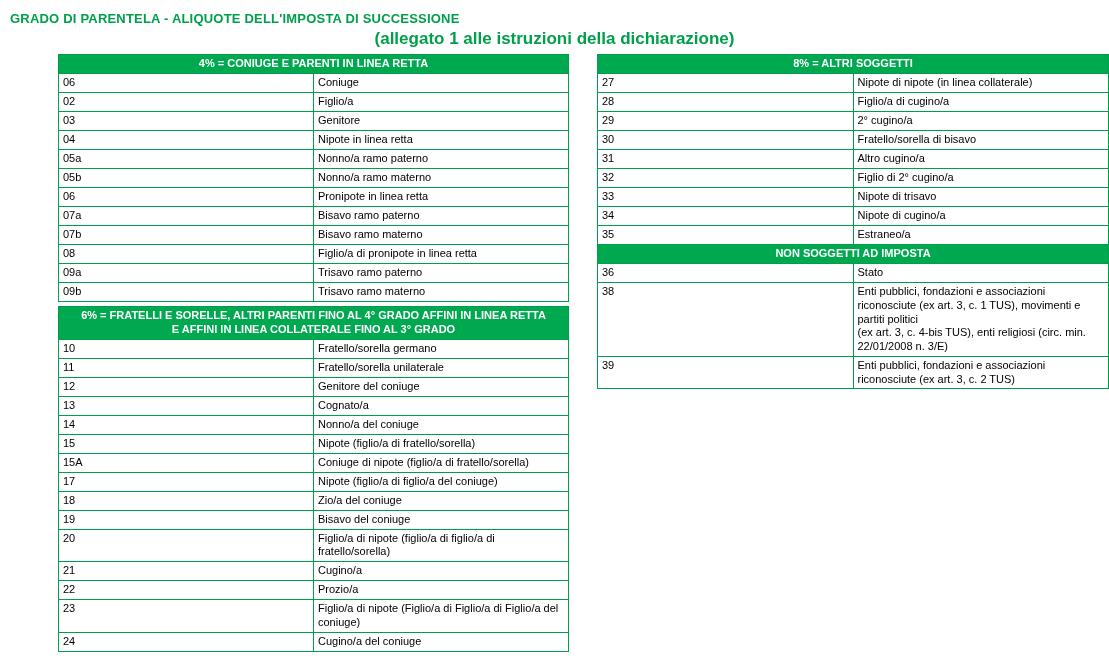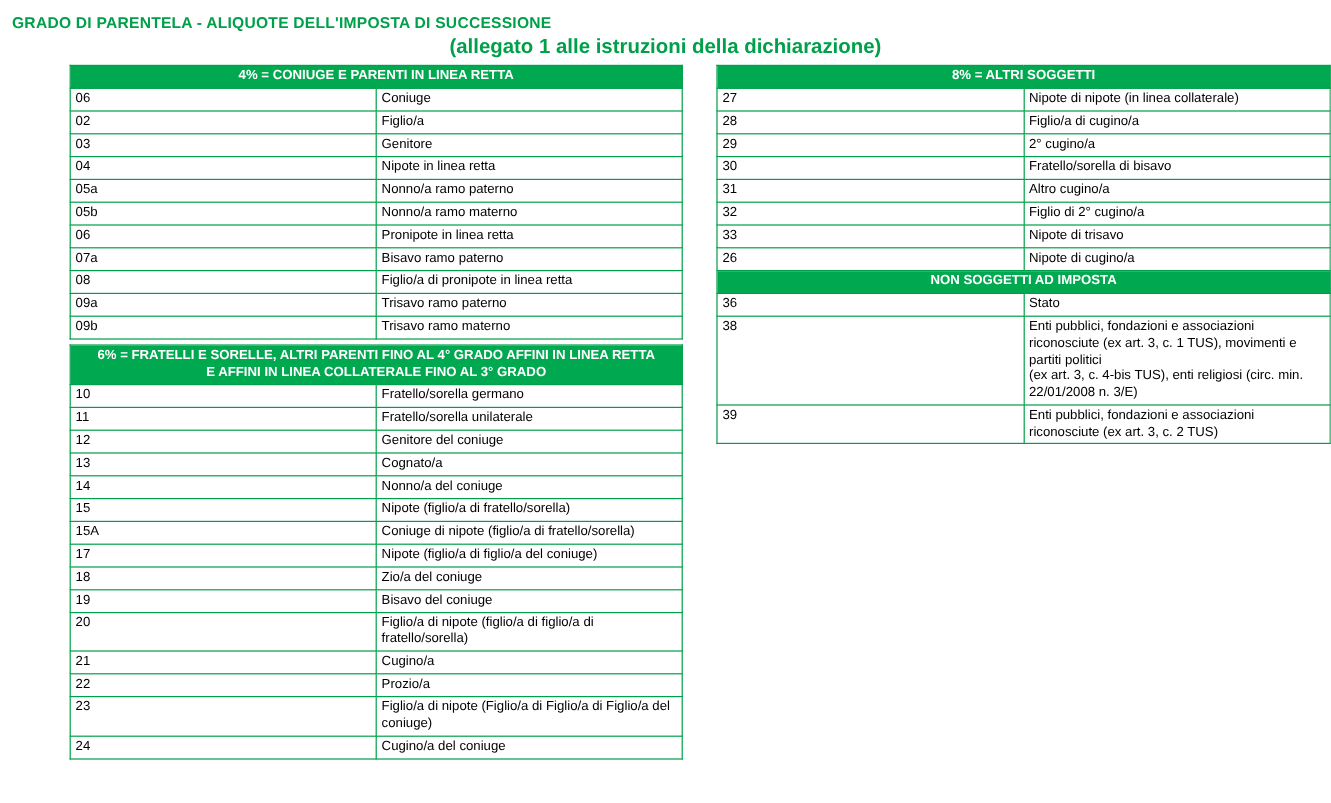--- a/index.html
+++ b/index.html
@@ -127,20 +127,24 @@
         </tr>
         <tr>
           <td class="code">06</td>
           <td>Pronipote in linea retta</td>
         </tr>
         <tr>
           <td class="code">07a</td>
           <td>Bisavo ramo paterno</td>
         </tr>
         <tr>
+          <td class="code">07b</td>
+          <td>Bisavo ramo materno</td>
+        </tr>
+        <tr>
           <td class="code">08</td>
           <td>Figlio/a di pronipote in linea retta</td>
         </tr>
         <tr>
           <td class="code">09a</td>
           <td>Trisavo ramo paterno</td>
         </tr>
         <tr>
           <td class="code">09b</td>
           <td>Trisavo ramo materno</td>
@@ -253,22 +257,26 @@
         </tr>
         <tr>
           <td class="code">32</td>
           <td>Figlio di 2° cugino/a</td>
         </tr>
         <tr>
           <td class="code">33</td>
           <td>Nipote di trisavo</td>
         </tr>
         <tr>
-          <td class="code">26</td>
+          <td class="code">34</td>
           <td>Nipote di cugino/a</td>
+        </tr>
+        <tr>
+          <td class="code">35</td>
+          <td>Estraneo/a</td>
         </tr>
         <tr class="hdr">
           <td colspan="2">NON SOGGETTI AD IMPOSTA</td>
         </tr>
         <tr>
           <td class="code">36</td>
           <td>Stato</td>
         </tr>
         <tr>
           <td class="code">38</td>

